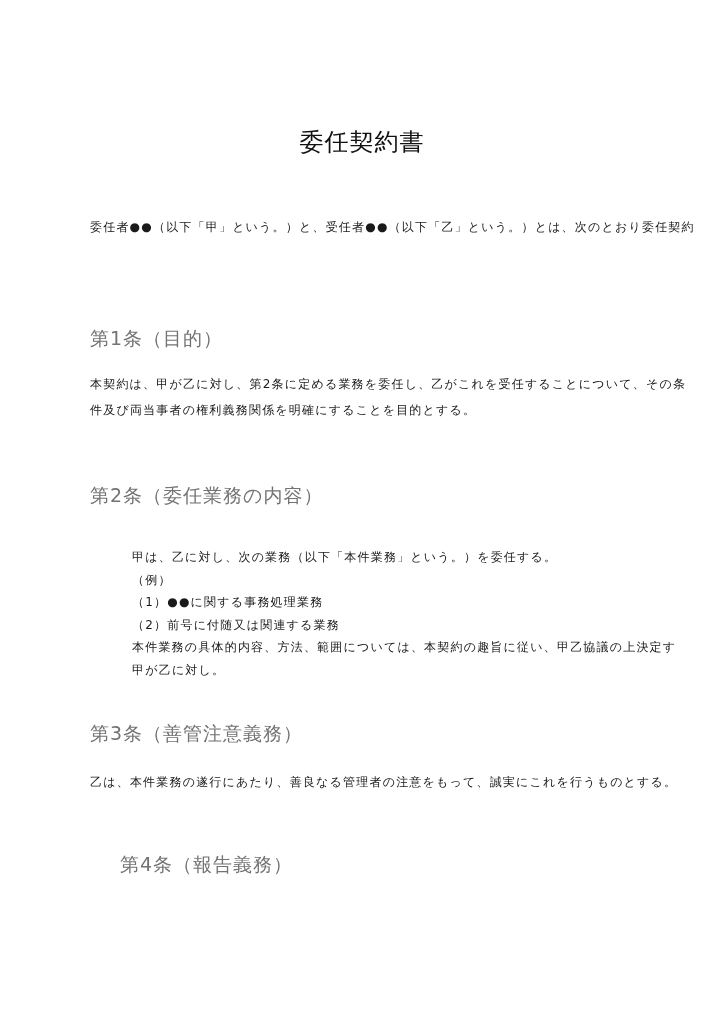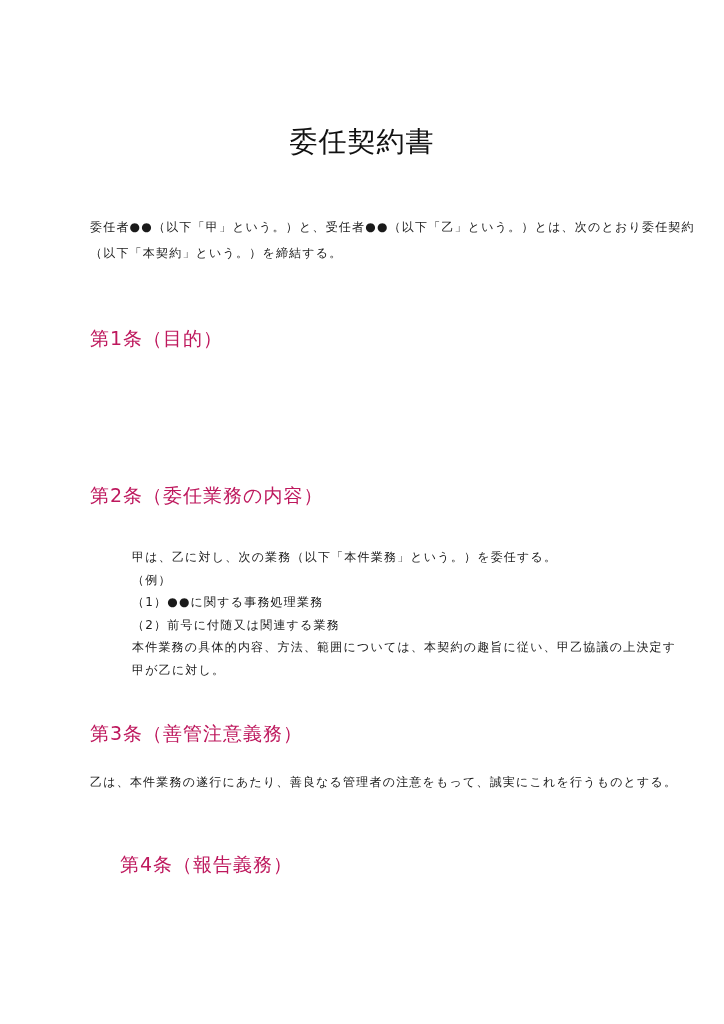--- a/index.html
+++ b/index.html
@@ -19,21 +19,21 @@
       position: absolute;
       left: 0; top: 0;
       width: 724px; height: 1024px;
       background: #ffffff;
     }
     .title {
       position: absolute;
       left: 0; width: 724px;
       top: 126px;
       text-align: center;
-      font-size: 28px;
+      font-size: 24px;
       line-height: 32px;
       letter-spacing: 1px;
       color: #111;
     }
     .para {
       position: absolute;
       left: 90px;
       width: 560px;
       font-size: 12px;
       letter-spacing: 1.2px;
@@ -44,39 +44,42 @@
       height: 26px;
       line-height: 26px;
       white-space: nowrap;
     }
     .heading {
       position: absolute;
       left: 90px;
       font-size: 19px;
       line-height: 28px;
       letter-spacing: 1px;
-      color: #be185d;
+      color: #737373;
       white-space: nowrap;
     }
     .indent { left: 132px; width: 520px; }
     .list .line { height: 22.5px; line-height: 22.5px; }
   </style>
 </head>
 <body>
 
 <div class="page">
 
   <div class="title">委任契約書</div>
 
   <div class="para" style="top:214px;">
     <span class="line">委任者●●（以下「甲」という。）と、受任者●●（以下「乙」という。）とは、次のとおり委任契約</span>
-    <span class="line">（以下「本契約」という。）を締結する。</span>
   </div>
 
   <div class="heading" style="top:324px;">第1条（目的）</div>
+  <div class="para" style="top:371px;">
+    <span class="line">本契約は、甲が乙に対し、第2条に定める業務を委任し、乙がこれを受任することについて、その条</span>
+    <span class="line">件及び両当事者の権利義務関係を明確にすることを目的とする。</span>
+  </div>
 
   <div class="heading" style="top:481px;">第2条（委任業務の内容）</div>
   <div class="para indent list" style="top:530px;margin-top:16px;">
     <span class="line">甲は、乙に対し、次の業務（以下「本件業務」という。）を委任する。</span>
     <span class="line">（例）</span>
     <span class="line">（1）●●に関する事務処理業務</span>
     <span class="line">（2）前号に付随又は関連する業務</span>
     <span class="line">本件業務の具体的内容、方法、範囲については、本契約の趣旨に従い、甲乙協議の上決定す</span>
     <span class="line">甲が乙に対し。</span>
   </div>

